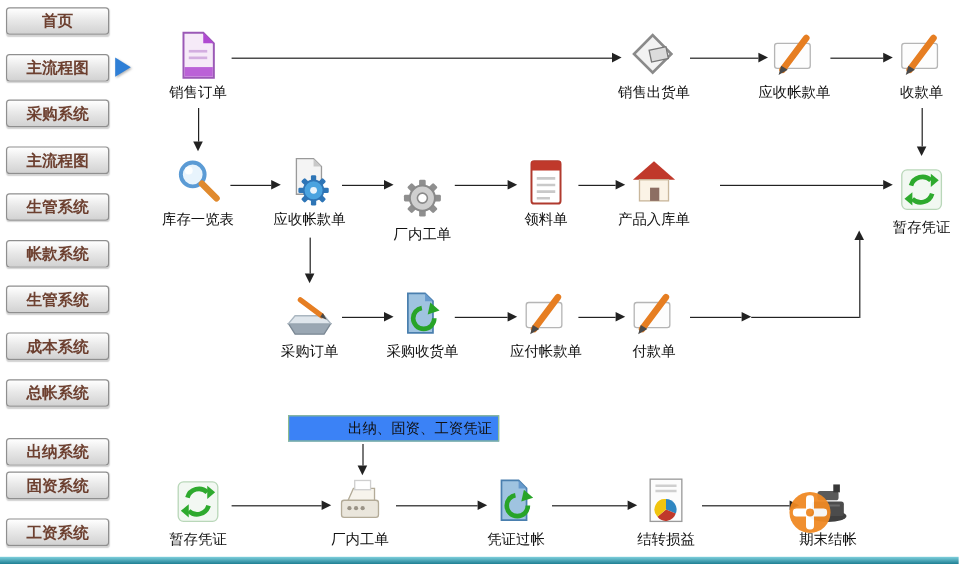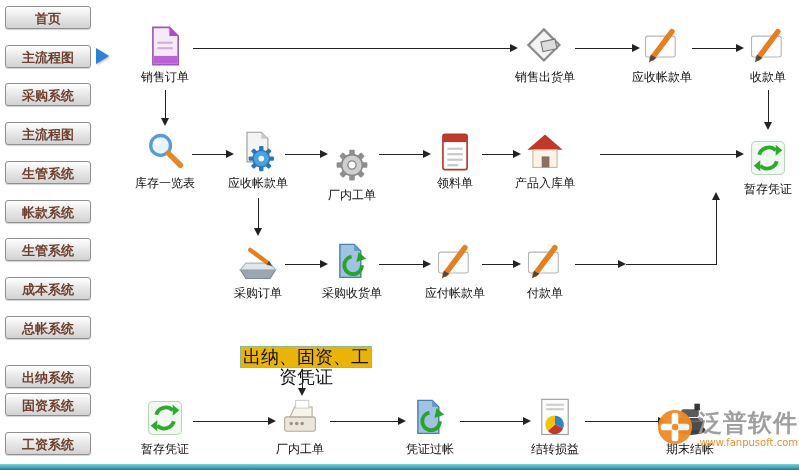--- a/index.html
+++ b/index.html
@@ -41,22 +41,22 @@
     border-left:8px solid #222;}
   .ah-d{position:absolute;width:0;height:0;
     border-left:4px solid transparent;border-right:4px solid transparent;
     border-top:8px solid #222;}
   .ah-u{position:absolute;width:0;height:0;
     border-left:4px solid transparent;border-right:4px solid transparent;
     border-bottom:8px solid #222;}
   
   .banner{
     position:absolute;left:240px;top:346px;width:130px;height:20px;
-    background:#eab308;border:1px solid #8fbc8f;
-    font-size:18px;color:#111;text-align:center;line-height:20px;
+    background:#3b82f6;border:1px solid #8fbc8f;
+    font-size:12px;color:#111;text-align:center;line-height:20px;padding-left:44px;
   }
   
   .brandbox{
     position:absolute;left:656px;top:408px;width:142px;
     display:flex;align-items:center;opacity:.95;
   }
   .brandtext{display:flex;flex-direction:column;align-items:flex-end;margin-left:4px;}
   .brandname{font-size:24px;font-weight:bold;color:#9a9a9a;letter-spacing:1px;line-height:26px;}
   .brandurl{font-size:10px;color:#e8882a;margin-top:1px;}
   
@@ -378,19 +378,15 @@
     <div class="ah-r" style="left:523px;top:417px"></div>
     <div class="hl" style="left:585px;top:421px;width:73px"></div>
     <div class="ah-r" style="left:658px;top:417px"></div>
   </div>
 </div>
 
 <div class="brandbox">
   <span><svg viewBox="0 0 40 40" width="38" height="38">
         <use href="#i-logo"></use>
       </svg></span>
-  <span class="brandtext">
-    <span class="brandname">泛普软件</span>
-    <span class="brandurl">www.fanpusoft.com</span>
-  </span>
 </div>
 
 <div class="bottombar"></div>
 
 </body></html>

